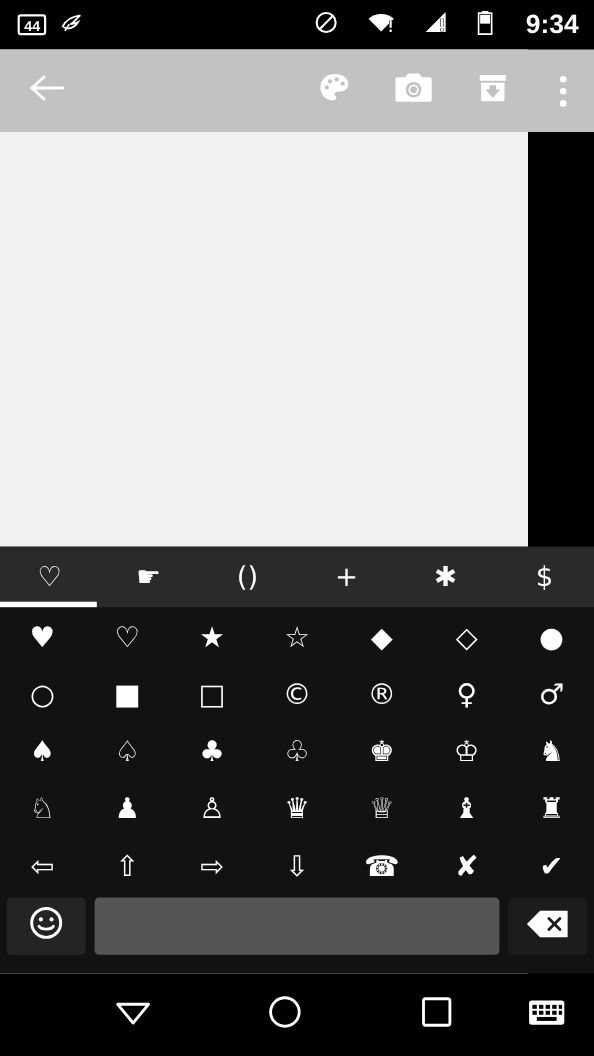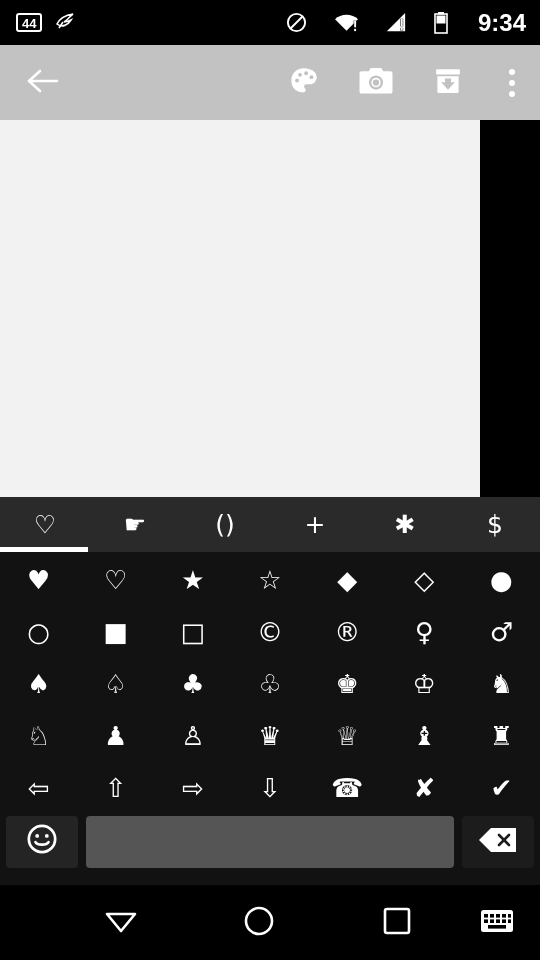--- a/index.html
+++ b/index.html
@@ -15,21 +15,21 @@
     position:absolute; top:0; left:0; width:540px; height:45px;
     background:#000; color:#fff; display:flex; align-items:center;
   }
   .sb-left { display:flex; align-items:center; gap:12px; padding-left:16px; }
   .sb-badge {
     border:2px solid #fff; border-radius:3px; font-size:13px; font-weight:bold;
     padding:0 4px; line-height:17px; height:19px; color:#fff;
   }
   .sb-bird { font-size:19px; line-height:1; color:#fff; }
   .sb-right {
-    margin-left:auto; display:flex; align-items:center; gap:26px; padding-right:14px;
+    margin-left:auto; display:flex; align-items:flex-start; gap:26px; padding-right:14px;
   }
   .sb-right svg { display:block; }
   .sb-time { font-size:24px; font-weight:bold; letter-spacing:0px; margin-left:4px; }
 
   
   .toolbar {
     position:absolute; top:45px; left:0; width:540px; height:75px;
     background:#c2c2c2; display:flex; align-items:center;
   }
   .tb-back { margin-left:26px; }

